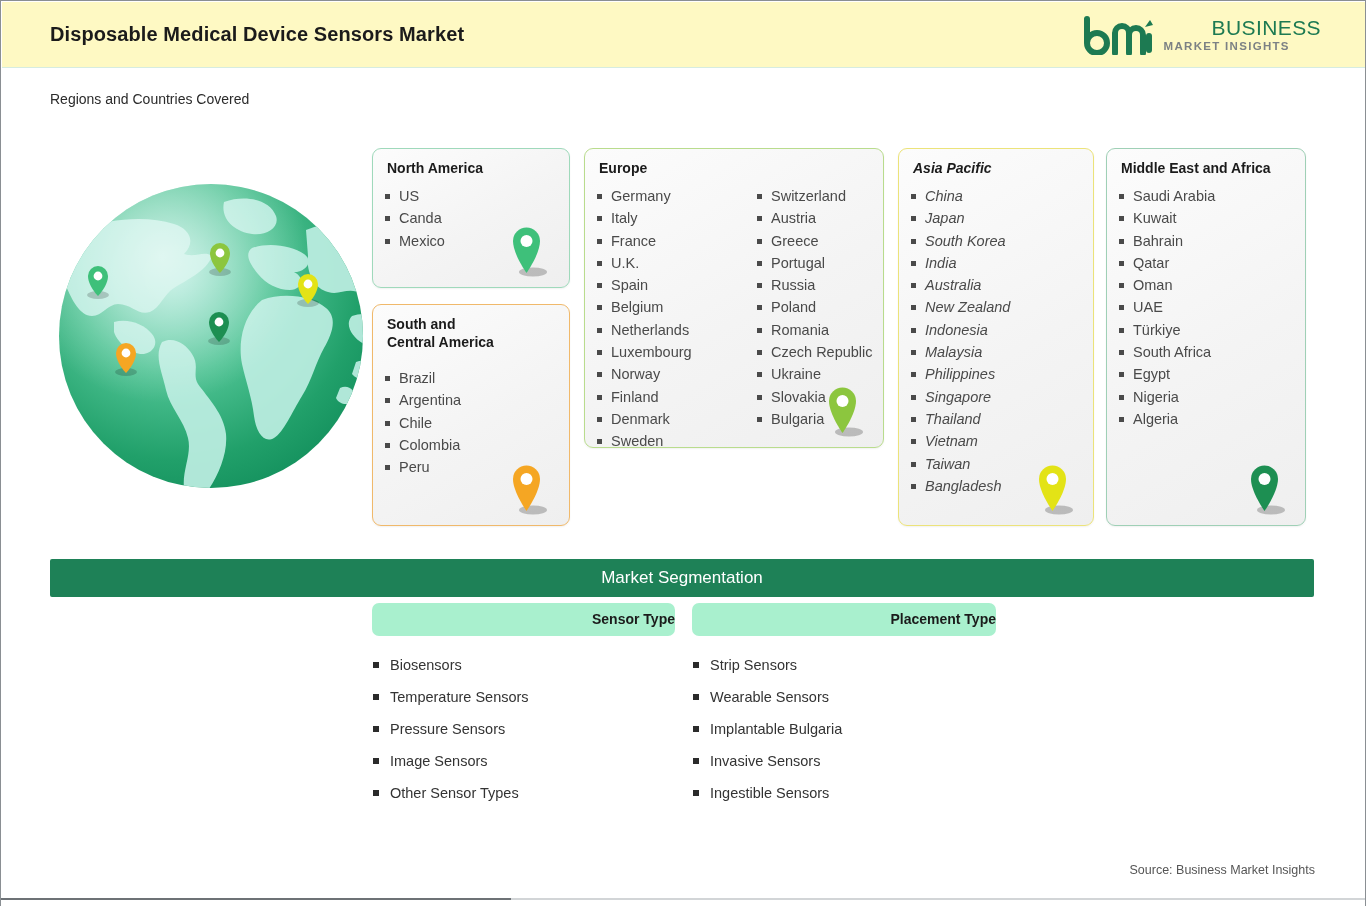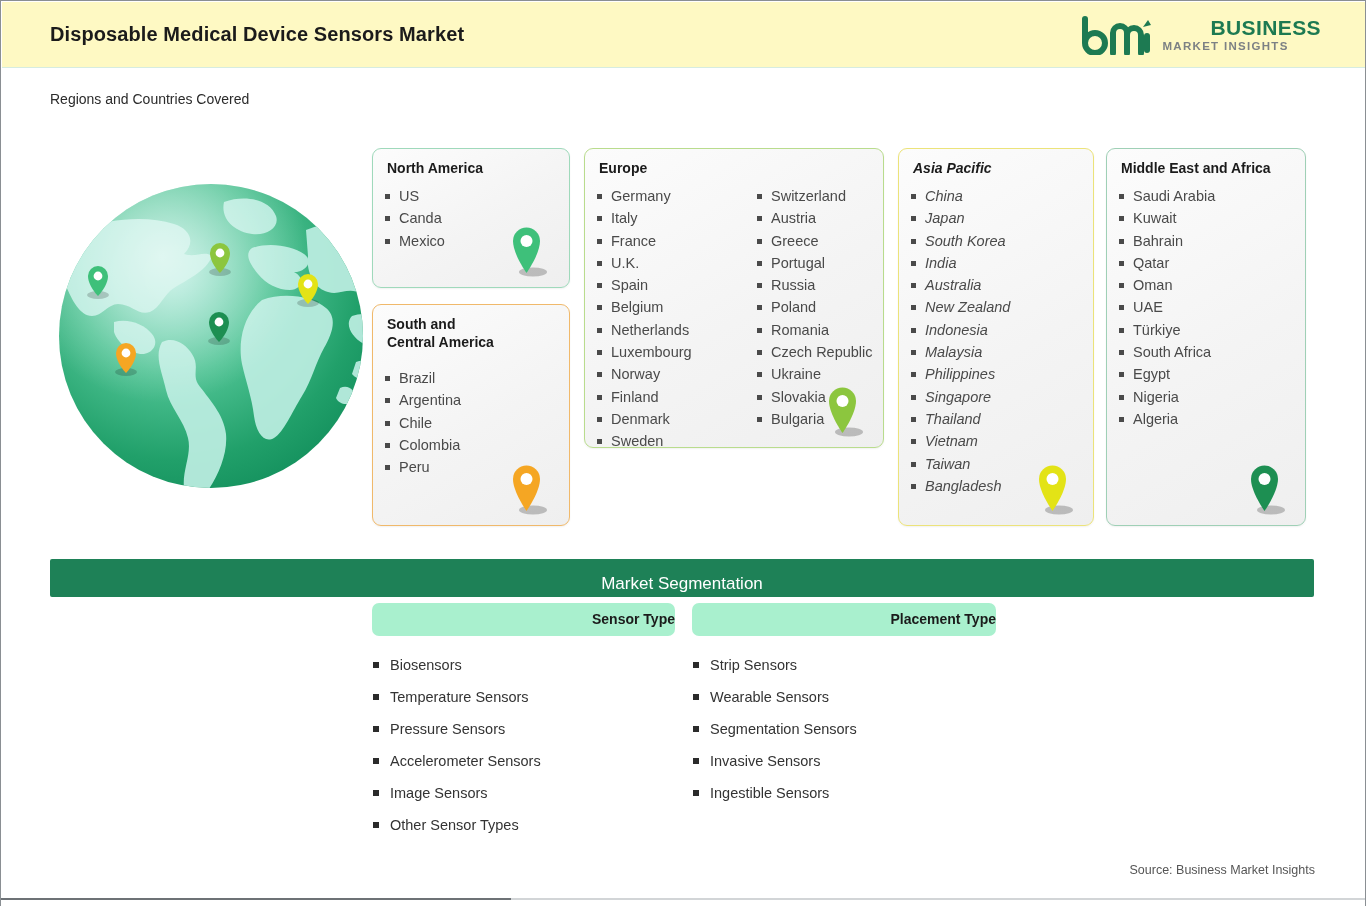--- a/index.html
+++ b/index.html
@@ -27,21 +27,21 @@
   }
   #header-title{
     position:absolute;left:48px;top:21px;
     font-size:20px;font-weight:bold;color:#1b1b1b;
     letter-spacing:.1px;
   }
   
   #logo{position:absolute;right:45px;top:11px;height:44px;display:flex;align-items:center;gap:9px;}
   #logo-mark{display:block;}
   #logo-text{display:flex;flex-direction:column;line-height:1;}
-  #logo-business{font-size:21px;font-weight:bold;color:#1d7a52;letter-spacing:.4px;margin-left:48px;}
+  #logo-business{font-size:21px;font-weight:normal;color:#1d7a52;letter-spacing:.4px;margin-left:48px;}
   #logo-insights{font-size:11.5px;font-weight:bold;color:#7c8184;letter-spacing:1.3px;margin-top:3px;}
 
   
   #section-title{
     position:absolute;left:49px;top:90px;
     font-size:14px;color:#2b2b2b;
   }
 
   
   #globe-wrap{position:absolute;left:55px;top:175px;width:310px;height:330px;}
@@ -80,21 +80,21 @@
   #card-eu{left:583px;top:147px;width:300px;height:300px;border:1px solid #b9dc8d;}
   #card-ap{left:897px;top:147px;width:196px;height:378px;border:1px solid #ece37a;font-style:italic;}
   #card-mea{left:1105px;top:147px;width:200px;height:378px;border:1px solid #9fd0b6;}
 
   
   #seg-bar{
     position:absolute;left:49px;top:558px;width:1264px;height:38px;
     background:#1e8157;border-radius:2px;
   }
   #seg-bar-label{
-    position:absolute;left:0;right:0;top:15px;text-align:center;
+    position:absolute;left:0;right:0;top:9px;text-align:center;
     font-size:17px;color:#ffffff;
   }
   .seg-pill{
     position:absolute;top:602px;height:33px;
     background:#a9f0ce;border-radius:7px;
   }
   .seg-pill span{
     display:block;text-align:right;line-height:33px;
     font-size:14px;font-weight:bold;color:#1b1b1b;
   }
@@ -374,30 +374,29 @@
   </div>
   <div class="seg-pill" id="pill-1">
     <span>Placement Type</span>
   </div>
 
   <div class="seg-list" id="seglist-0">
     <ul>
       <li>Biosensors</li>
       <li>Temperature Sensors</li>
       <li>Pressure Sensors</li>
-      <li>Accelerometer Sensors</li>
       <li>Image Sensors</li>
       <li>Other Sensor Types</li>
     </ul>
   </div>
   <div class="seg-list" id="seglist-1">
     <ul>
       <li>Strip Sensors</li>
       <li>Wearable Sensors</li>
-      <li>Segmentation Sensors</li>
+      <li>Implantable Bulgaria</li>
       <li>Invasive Sensors</li>
       <li>Ingestible Sensors</li>
     </ul>
   </div>
 
   <div id="source">Source: Business Market Insights</div>
 
   <div id="bottom-rule"></div>
   <div id="bottom-rule2"></div>
 </div>

